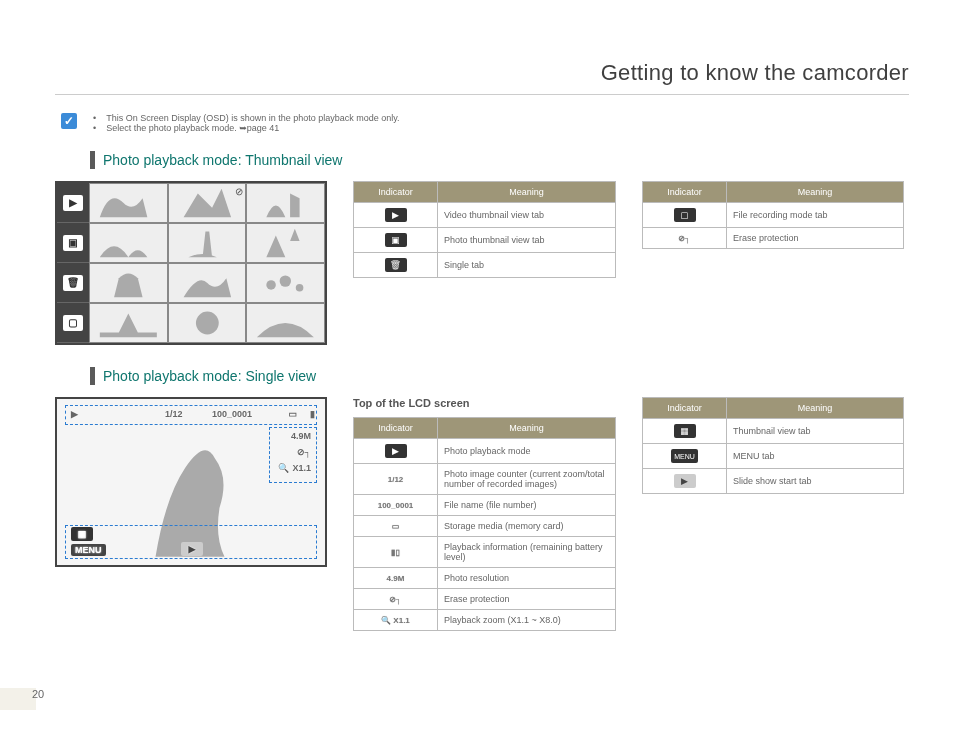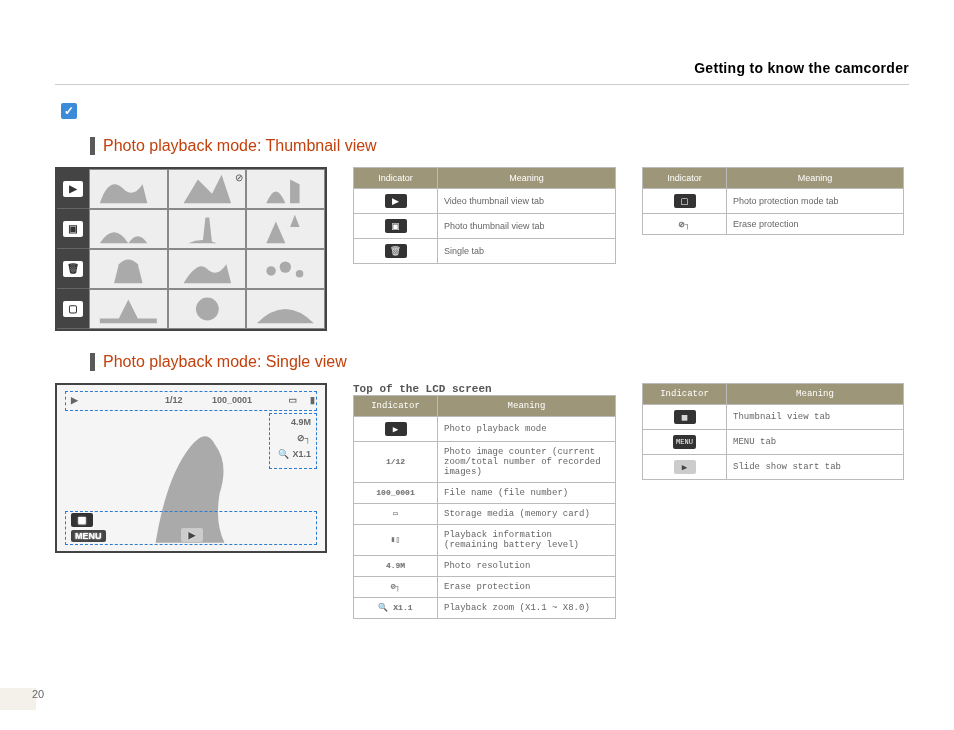--- a/index.html
+++ b/index.html
@@ -1,56 +1,60 @@
 <!DOCTYPE html>
 <html><head>
 <meta charset="utf-8">
 <style>
 * { box-sizing: border-box; margin: 0; padding: 0; }
 body { font-family: Arial, Helvetica, sans-serif; font-size: 10px; color: #555; background: #fff; width: 954px; height: 730px; position: relative; padding: 60px 45px 30px 55px; }
-.page-title { text-align: right; font-size: 14px; color: #000000; font-weight: 700; margin-bottom: 8px; letter-spacing: 0.3px; }
+.page-title { text-align: right; font-size: 22px; color: #404040; font-weight: 400; margin-bottom: 8px; letter-spacing: 0.3px; }
 .title-rule { border: none; border-top: 1px solid #ccc; margin-bottom: 18px; }
 .note-row { display: flex; align-items: flex-start; gap: 16px; margin-bottom: 18px; }
 .note-icon { width: 16px; height: 16px; background: #3b8bd8; border-radius: 2px; display: flex; align-items: center; justify-content: center; color: #fff; font-weight: bold; font-size: 12px; margin-left: 6px; }
 .note-list { list-style: none; font-size: 9px; color: #666; }
 .note-list li::before { content: "•"; margin-right: 10px; }
-.section-heading { display: flex; align-items: center; font-size: 16px; color: #c2410c; font-weight: 300; margin-bottom: 12px; padding-left: 35px; }
+.section-heading { display: flex; align-items: center; font-size: 14px; color: #0f766e; font-weight: 300; margin-bottom: 12px; padding-left: 35px; }
 .section-heading::before { content: ""; display: inline-block; width: 5px; height: 18px; background: #5a5a5a; margin-right: 8px; }
 .columns { display: flex; gap: 26px; margin-bottom: 22px; align-items: flex-start; }
 .lcd { border: 2px solid #444; background: #fff; width: 272px; height: 164px; position: relative; overflow: hidden; }
 .lcd-grid { position: absolute; inset: 0; display: grid; grid-template-columns: 32px 1fr 1fr 1fr; grid-template-rows: repeat(4,1fr); }
 .sidebar { grid-column: 1; grid-row: 1 / span 4; background: #444; display: flex; flex-direction: column; }
 .sidebar .sb-item { flex: 1; display: flex; align-items: center; justify-content: center; border-bottom: 1px solid #666; }
 .sb-icon { width: 20px; height: 16px; background: #fff; border-radius: 2px; display:flex; align-items:center; justify-content:center; color:#333; font-size:10px; font-weight:bold; }
 .thumb { border: 1px solid #888; background: #eee; display:flex; align-items:center; justify-content:center; overflow:hidden; }
 .thumb svg, .silhouette { width:100%; height:100%; }
 .tbl { border-collapse: collapse; width: 263px; font-size: 9px; }
 .tbl.narrow { width: 262px; }
 .tbl th { background: #9e9678; color: #fff; font-weight: normal; padding: 5px 4px; border: 1px solid #bbb; text-align: center; }
 .tbl td { border: 1px solid #bbb; padding: 5px 6px; color: #666; vertical-align: middle; }
 .tbl td.ind { text-align: center; width: 84px; }
 .ind-icon { display:inline-flex; align-items:center; justify-content:center; min-width:22px; height:14px; font-size:9px; background:#333; color:#fff; border-radius:2px; padding:0 3px; }
 .ind-text { font-size: 8px; color:#777; font-weight:bold; text-shadow: 0 0 1px #ccc; }
-.column { display: flex; flex-direction: column; gap: 0; font-family: Liberation Mono, monospace; }
+.column { display: flex; flex-direction: column; gap: 8px; }
 .subhead { font-size: 11px; font-weight: bold; color: #555; }
 .single-lcd { border: 2px solid #444; width: 272px; height: 170px; position: relative; background: #f5f5f5; }
 .overlay { position: absolute; font-size: 9px; color:#666; font-weight:bold; text-shadow: 0 0 2px #fff; }
 .dash-box { position:absolute; border: 1.5px dashed #2a7bd1; padding:1px; }
 .page-num { position: absolute; left: 32px; bottom: 30px; font-size: 11px; color: #666; }
 .page-num-bar { position: absolute; left: 0; bottom: 20px; width: 36px; height: 22px; background: #f3f1e9; }
 .sil { fill:#aaa; }
 </style>
 </head>
 <body>
 
 <div class="page-title">Getting to know the camcorder</div>
 <hr class="title-rule">
 
 <div class="note-row">
   <div class="note-icon">✓</div>
+  <ul class="note-list">
+    <li>This On Screen Display (OSD) is shown in the photo playback mode only.</li>
+    <li><span>Select the photo playback mode. </span>➥<span>page 41</span></li>
+  </ul>
 </div>
 
 <div class="section-heading">Photo playback mode: Thumbnail view</div>
 
 <div class="columns">
 
   <div class="lcd">
     <div class="lcd-grid">
       <div class="sidebar">
         <div class="sb-item">
@@ -154,21 +158,21 @@
     </table>
 
   <table class="tbl narrow">
     <tbody>
         <tr>
           <th>Indicator</th>
           <th>Meaning</th>
         </tr>
     <tr>
           <td class="ind"><span class="ind-icon">▢</span></td>
-          <td>Photo protection mode tab</td>
+          <td>File recording mode tab</td>
         </tr>
     <tr>
           <td class="ind"><span class="ind-text">⊘┐</span></td>
           <td>Erase protection</td>
         </tr>
   </tbody>
     </table>
 </div>
 
 <div class="section-heading">Photo playback mode: Single view</div>

